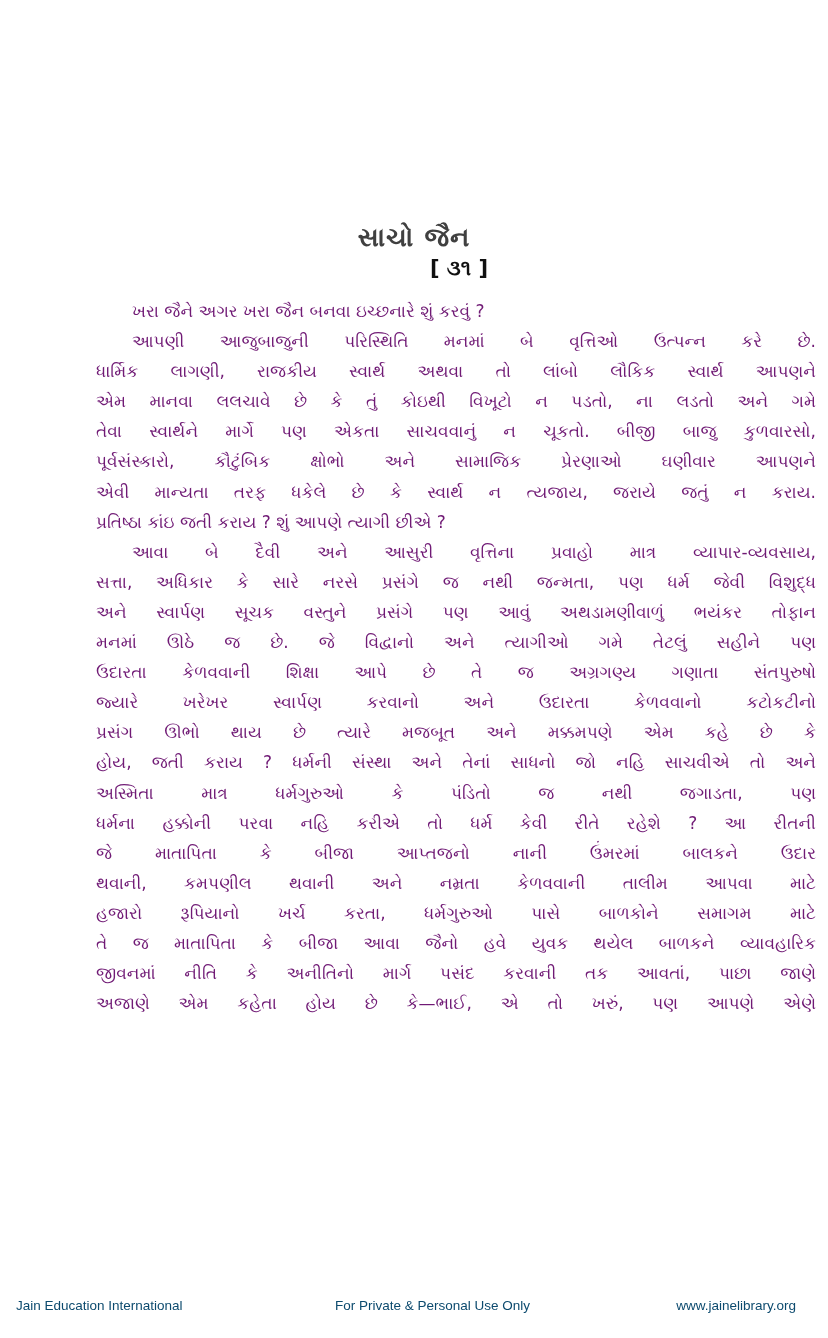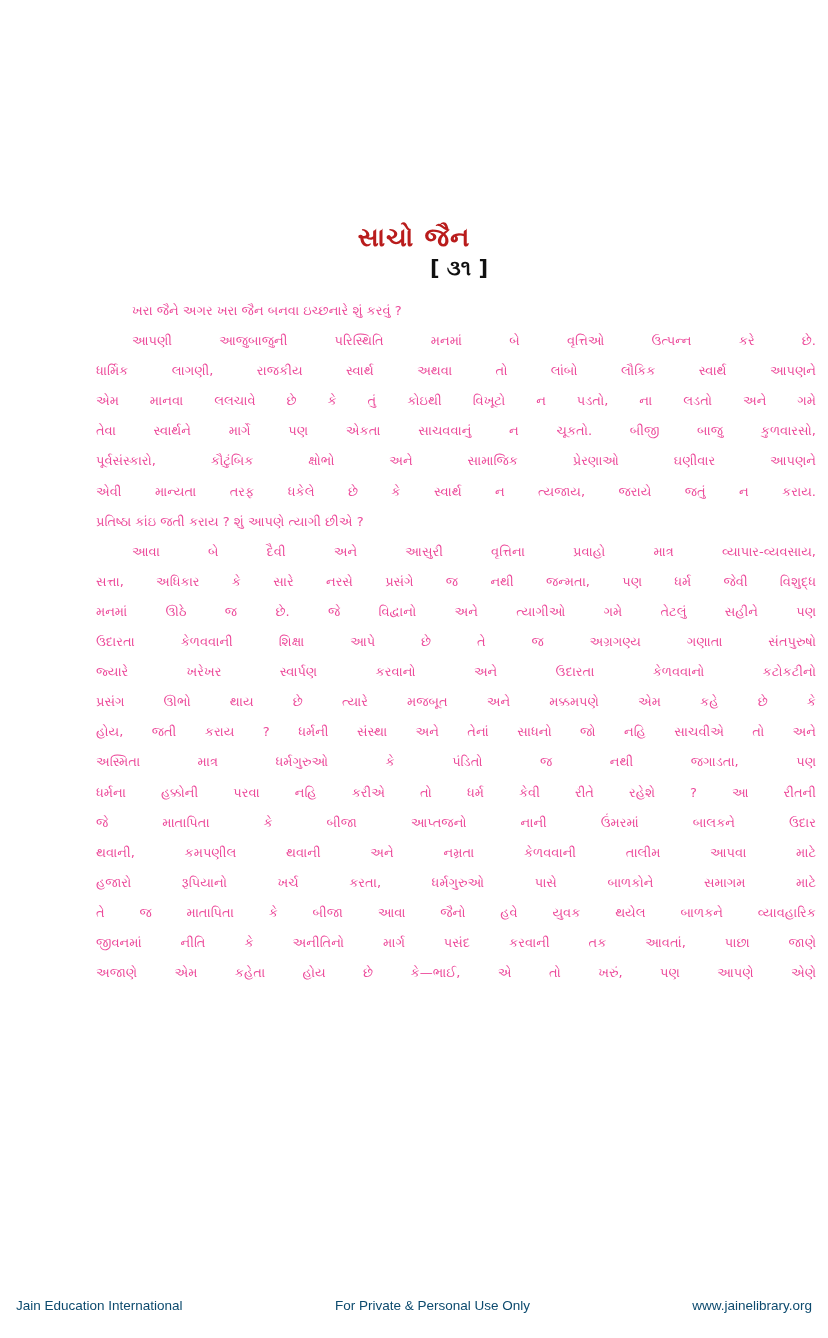--- a/index.html
+++ b/index.html
@@ -3,61 +3,62 @@
 <meta charset="utf-8">
 <style>
   html, body { margin:0; padding:0; }
   body {
     width:828px; height:1338px; background:#ffffff; position:relative; overflow:hidden;
     font-family:"DejaVu Sans", sans-serif; color:#111;
   }
   .page { position:absolute; left:0; top:0; width:828px; height:1338px; }
   .title {
     position:absolute; left:0; width:828px; top:222px; text-align:center;
-    font-size:26px; font-weight:bold; letter-spacing:1px; color:#b91c1c;
+    font-size:26px; font-weight:bold; letter-spacing:1px; color:#404040;
   }
   .chapno {
     position:absolute; left:0; width:828px; top:256px; text-align:center;
     font-size:21px; font-weight:bold; color:#111;padding-left:45px;
   }
   .body-text {
     position:absolute; left:96px; top:296px; width:720px;
   }
   .line {
-    height:30.1px; line-height:30.1px; font-size:13px; white-space:nowrap;
-    text-align:justify; text-align-last:justify; color:#ec4899;
+    height:30.1px; line-height:30.1px; font-size:17px; white-space:nowrap;
+    text-align:justify; text-align-last:justify; color:#701a75;
   }
   .line.indent { padding-left:36px; }
   .line.last { text-align-last:left; }
   .footer {
     position:absolute; top:1298px; font-family:"Liberation Sans", sans-serif;
     font-size:13.5px; color:#0c4a6e;
   }
   .f-left { left:16px; }
   .f-center { left:335px; }
-  .f-right { right:16px; }
+  .f-right { right:32px; }
 </style>
 </head>
 <body>
 
 <div class="page">
   <div class="title">સાચો જૈન</div>
   <div class="chapno">[ ૩૧ ]</div>
 
   <div class="body-text">
     <div class="line indent last">ખરા જૈને અગર ખરા જૈન બનવા ઇચ્છનારે શું કરવું ?</div>
     <div class="line indent">આપણી આજુબાજુની પરિસ્થિતિ મનમાં બે વૃત્તિઓ ઉત્પન્ન કરે છે.</div>
     <div class="line">ધાર્મિક લાગણી, રાજકીય સ્વાર્થ અથવા તો લાંબો લૌકિક સ્વાર્થ આપણને</div>
     <div class="line">એમ માનવા લલચાવે છે કે તું કોઇથી વિખૂટો ન પડતો, ના લડતો અને ગમે</div>
     <div class="line">તેવા સ્વાર્થને માર્ગે પણ એકતા સાચવવાનું ન ચૂકતો. બીજી બાજુ કુળવારસો,</div>
     <div class="line">પૂર્વસંસ્કારો, કૌટુંબિક ક્ષોભો અને સામાજિક પ્રેરણાઓ ઘણીવાર આપણને</div>
     <div class="line">એવી માન્યતા તરફ ધકેલે છે કે સ્વાર્થ ન ત્યજાય, જરાયે જતું ન કરાય.</div>
     <div class="line last">પ્રતિષ્ઠા કાંઇ જતી કરાય ? શું આપણે ત્યાગી છીએ ?</div>
     <div class="line indent">આવા બે દૈવી અને આસુરી વૃત્તિના પ્રવાહો માત્ર વ્યાપાર-વ્યવસાય,</div>
     <div class="line">સત્તા, અધિકાર કે સારે નરસે પ્રસંગે જ નથી જન્મતા, પણ ધર્મ જેવી વિશુદ્ધ</div>
+    <div class="line">અને સ્વાર્પણ સૂચક વસ્તુને પ્રસંગે પણ આવું અથડામણીવાળું ભયંકર તોફાન</div>
     <div class="line">મનમાં ઊઠે જ છે. જે વિદ્વાનો અને ત્યાગીઓ ગમે તેટલું સહીને પણ</div>
     <div class="line">ઉદારતા કેળવવાની શિક્ષા આપે છે તે જ અગ્રગણ્ય ગણાતા સંતપુરુષો</div>
     <div class="line">જ્યારે ખરેખર સ્વાર્પણ કરવાનો અને ઉદારતા કેળવવાનો કટોકટીનો</div>
     <div class="line">પ્રસંગ ઊભો થાય છે ત્યારે મજબૂત અને મક્કમપણે એમ કહે છે કે</div>
     <div class="line">હોય, જતી કરાય ? ધર્મની સંસ્થા અને તેનાં સાધનો જો નહિ સાચવીએ તો અને</div>
     <div class="line">અસ્મિતા માત્ર ધર્મગુરુઓ કે પંડિતો જ નથી જગાડતા, પણ</div>
     <div class="line">ધર્મના હક્કોની પરવા નહિ કરીએ તો ધર્મ કેવી રીતે રહેશે ? આ રીતની</div>
     <div class="line">જે માતાપિતા કે બીજા આપ્તજનો નાની ઉંમરમાં બાલકને ઉદાર</div>
     <div class="line">થવાની, કમપણીલ થવાની અને નમ્રતા કેળવવાની તાલીમ આપવા માટે</div>
     <div class="line">હજારો રૂપિયાનો ખર્ચ કરતા, ધર્મગુરુઓ પાસે બાળકોને સમાગમ માટે</div>

